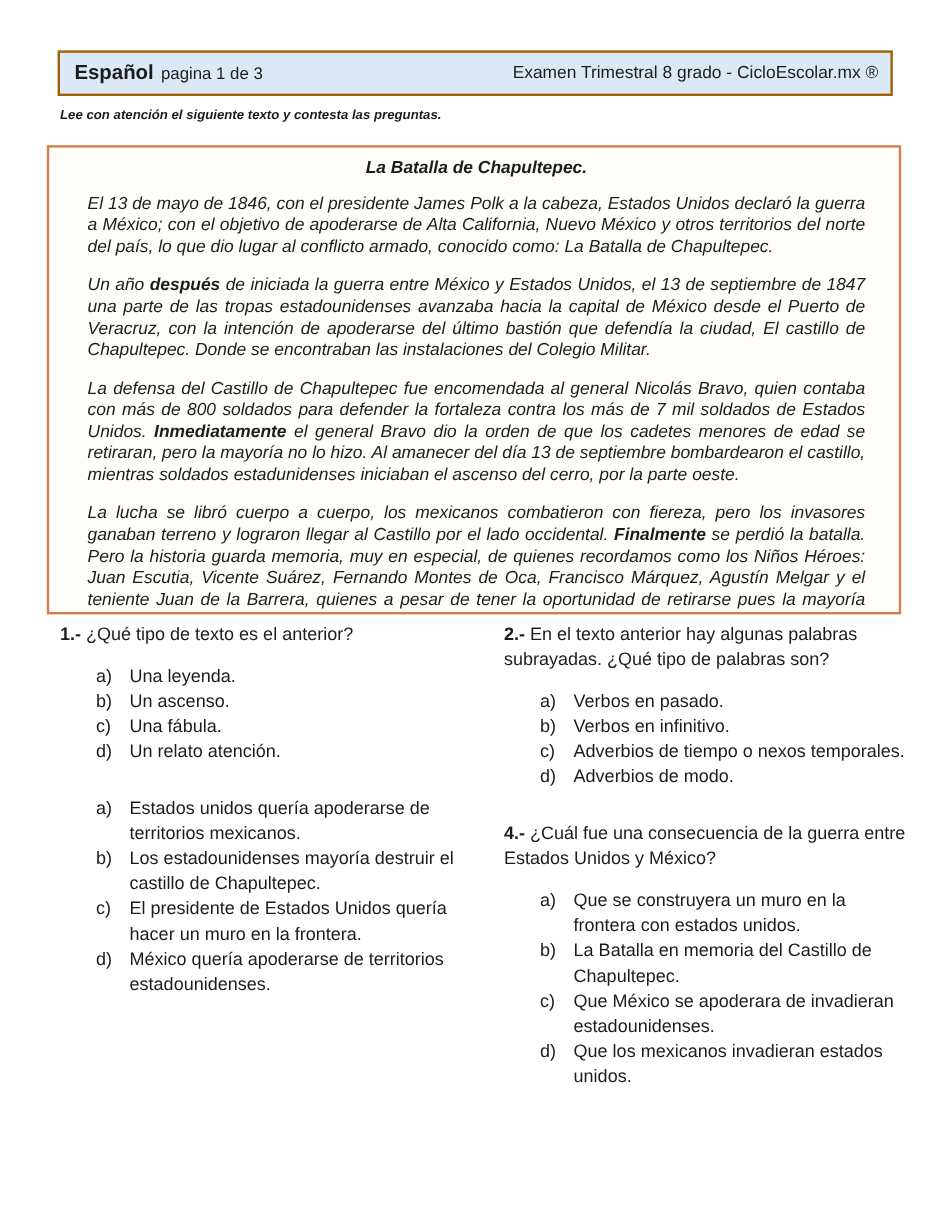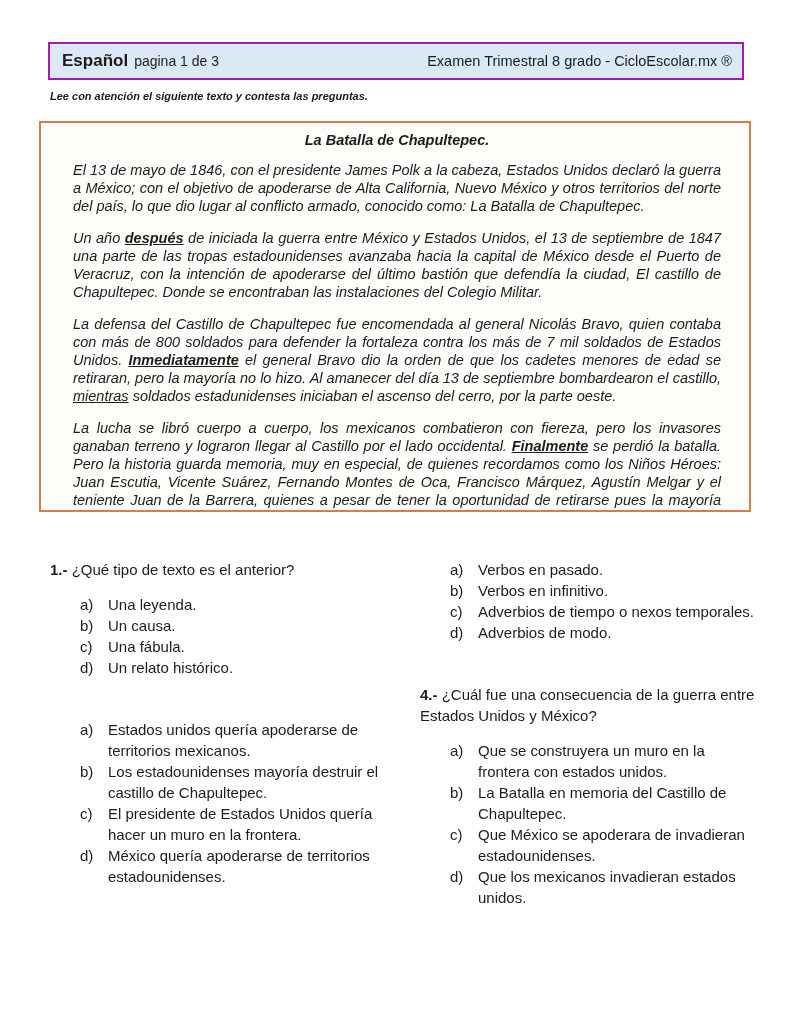--- a/index.html
+++ b/index.html
@@ -11,21 +11,21 @@
     position: relative;
     overflow: hidden;
   }
   .page { position: absolute; inset: 0; background: #fff; }
 
   
   .header-box {
     position: absolute; left: 48px; top: 42px; width: 696px; height: 38px;
     box-sizing: border-box;
     background: #dbe8f5;
-    border: 2px solid #a21caf;
+    border: 2px solid #a16207;
     display: flex; align-items: center; justify-content: space-between;
     padding: 0 10px 0 12px;
   }
   .header-left { display: flex; align-items: baseline; gap: 6px; }
   .subject { font-weight: bold; font-size: 17px; }
   .page-info { font-size: 14px; }
   .header-right { font-size: 14.5px; }
 
   
   .instruction {
@@ -49,31 +49,31 @@
     margin: 0 0 13px 0;
   }
   .para {
     font-style: italic;
     font-size: 14.5px;
     line-height: 18px;
     margin: 0 0 14px 0;
     text-align: justify;
   }
   .para .b { font-weight: bold; }
-  .para .u { text-decoration: underline; }
+  .para .u { }
 
   
   .questions {
     position: absolute; left: 50px; top: 518px; width: 706px;
     display: flex; gap: 17px;
   }
   .col { display: block; }
   .col-left  { width: 353px; }
   .col-right { width: 336px; }
-  .question { margin-bottom: 26px; margin-top: 41px; }
+  .question { margin-bottom: 26px; }
   .q-text {
     margin: 0 0 14px 0;
     font-size: 15px; line-height: 21px;
   }
   .q-num { font-weight: bold; }
   .options { margin-left: 30px; }
   .option { display: flex; font-size: 15px; line-height: 21px; }
   .opt-letter { flex: 0 0 28px; }
   .opt-text { flex: 1 1 auto; }
 </style>
@@ -106,29 +106,29 @@
     <div class="col col-left" id="col-left">
         <div class="question">
           <p class="q-text"><span class="q-num">1.- </span>¿Qué tipo de texto es el anterior?</p>
           <div class="options">
             <div class="option">
               <span class="opt-letter">a)</span>
               <span class="opt-text">Una leyenda.</span>
             </div>
             <div class="option">
               <span class="opt-letter">b)</span>
-              <span class="opt-text">Un causa.</span>
+              <span class="opt-text">Un ascenso.</span>
             </div>
             <div class="option">
               <span class="opt-letter">c)</span>
               <span class="opt-text">Una fábula.</span>
             </div>
             <div class="option">
               <span class="opt-letter">d)</span>
-              <span class="opt-text">Un relato histórico.</span>
+              <span class="opt-text">Un relato atención.</span>
             </div>
           </div>
         </div>
         <div class="question">
           <div class="options">
             <div class="option">
               <span class="opt-letter">a)</span>
               <span class="opt-text">Estados unidos quería apoderarse de territorios mexicanos.</span>
             </div>
             <div class="option">
@@ -141,20 +141,21 @@
             </div>
             <div class="option">
               <span class="opt-letter">d)</span>
               <span class="opt-text">México quería apoderarse de territorios estadounidenses.</span>
             </div>
           </div>
         </div>
       </div>
     <div class="col col-right" id="col-right">
         <div class="question">
+          <p class="q-text"><span class="q-num">2.- </span>En el texto anterior hay algunas palabras subrayadas. ¿Qué tipo de palabras son?</p>
           <div class="options">
             <div class="option">
               <span class="opt-letter">a)</span>
               <span class="opt-text">Verbos en pasado.</span>
             </div>
             <div class="option">
               <span class="opt-letter">b)</span>
               <span class="opt-text">Verbos en infinitivo.</span>
             </div>
             <div class="option">

